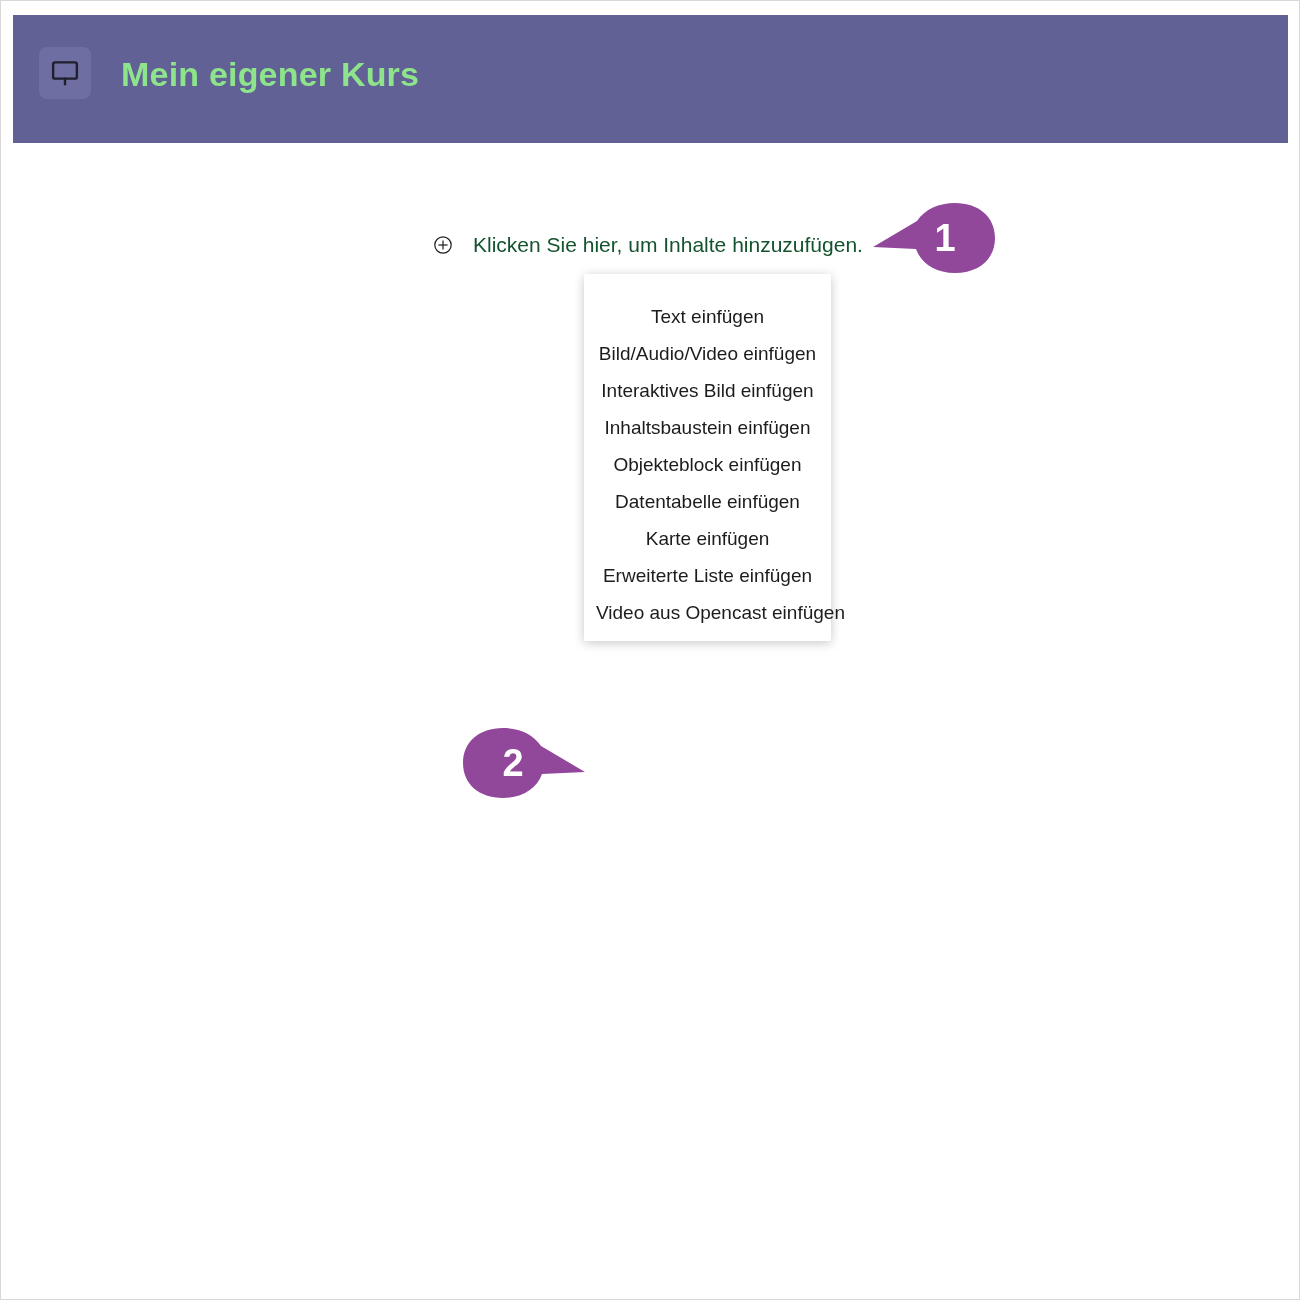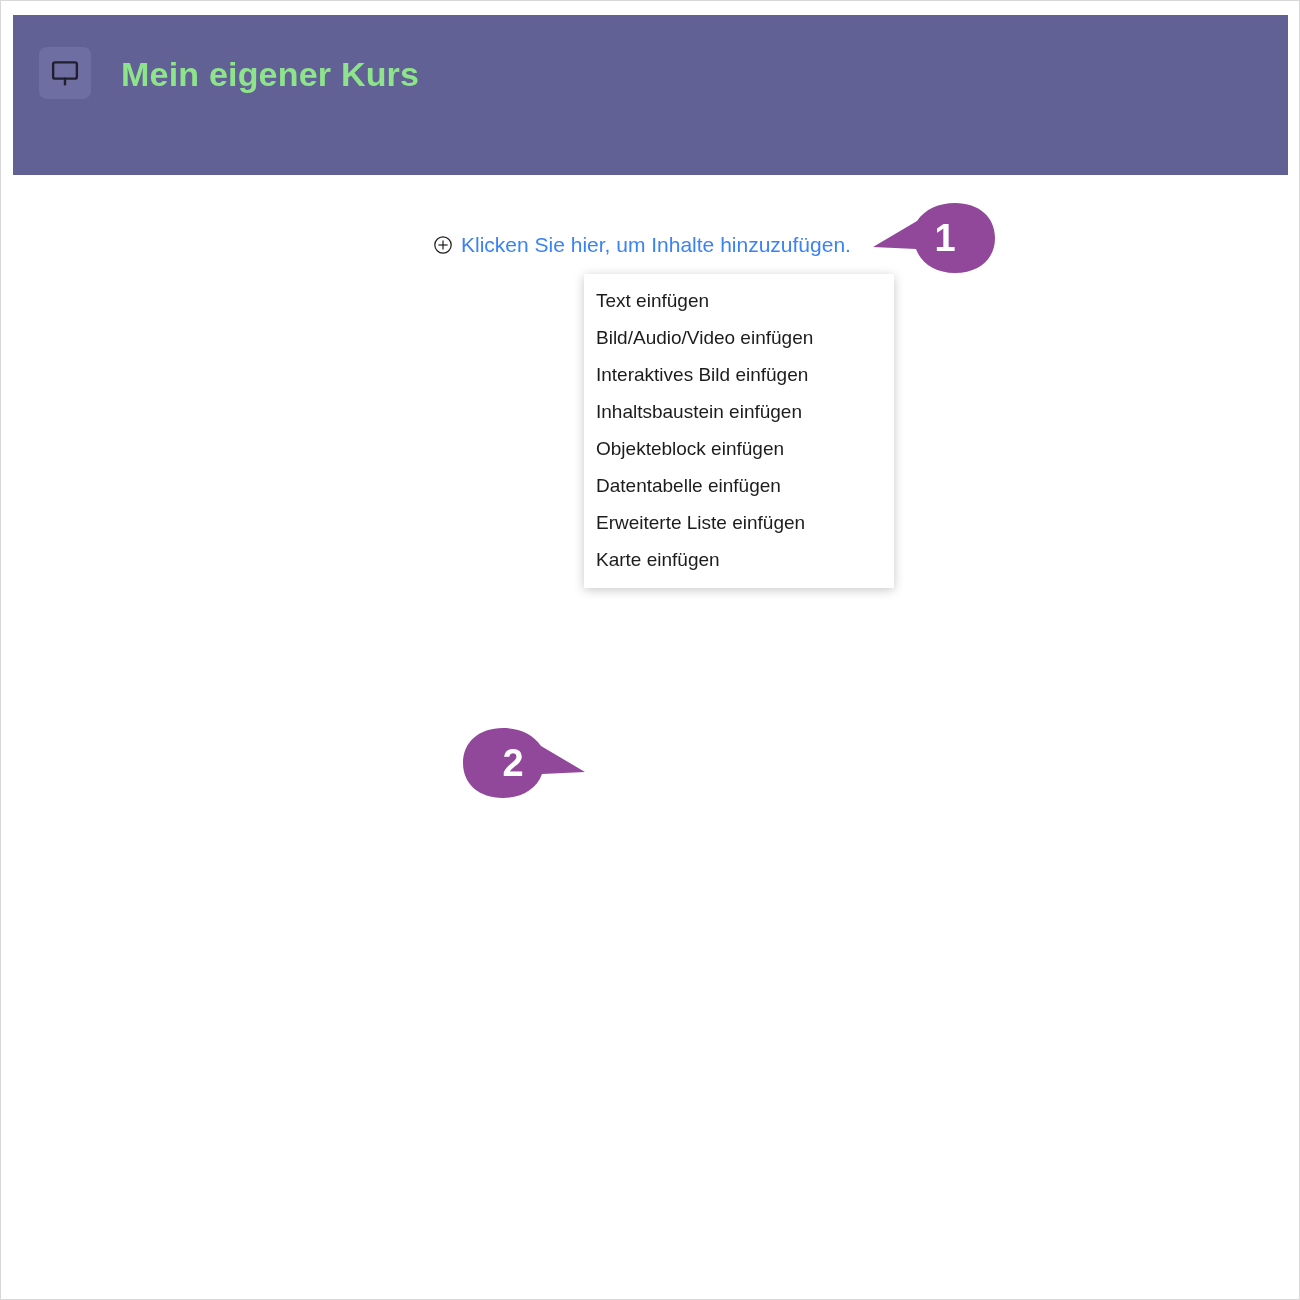--- a/index.html
+++ b/index.html
@@ -17,21 +17,21 @@
     box-sizing: border-box;
     border: 1px solid #d8d8d8;
   }
 
   
   .header {
     position: absolute;
     left: 12px;
     top: 14px;
     width: 1275px;
-    height: 160px;
+    height: 128px;
     background: #626195;
     display: flex;
     align-items: flex-start;
     box-sizing: border-box;
     padding: 28px 0 0 26px;
   }
   .header-icon {
     width: 52px;
     height: 52px;
     border-radius: 8px;
@@ -54,44 +54,45 @@
     white-space: nowrap;
   }
 
   
   .add-content-row {
     position: absolute;
     left: 432px;
     top: 232px;
     display: flex;
     align-items: center;
-    gap: 8px;
+    gap: 20px;
     font-size: 21px;
-    color: #3b82f6;
+    color: #14532d;
     white-space: nowrap;
   }
   .plus-icon {
     display: inline-flex;
     align-items: center;
     justify-content: center;
     width: 20px;
     height: 20px;
   }
   .plus-icon svg { display:block; }
 
   
   .menu {
     position: absolute;
     left: 583px;
     top: 273px;
-    width: 310px;
+    width: 247px;
     background: #ffffff;
     box-shadow: 0 2px 10px rgba(0,0,0,0.22);
-    padding: 8px 0 10px 0;
+    padding: 24px 0 10px 0;
     box-sizing: border-box;
+    text-align: center;
   }
   .menu-item {
     font-size: 19px;
     color: #1c1c1c;
     line-height: 1;
     padding: 9px 12px 9px 12px;
     white-space: nowrap;
     cursor: default;
   }
   .menu-item.highlighted {
@@ -150,22 +151,23 @@
     <span>Klicken Sie hier, um Inhalte hinzuzufügen.</span>
   </div>
 
   <div class="menu">
     <div class="menu-item">Text einfügen</div>
     <div class="menu-item">Bild/Audio/Video einfügen</div>
     <div class="menu-item">Interaktives Bild einfügen</div>
     <div class="menu-item">Inhaltsbaustein einfügen</div>
     <div class="menu-item">Objekteblock einfügen</div>
     <div class="menu-item">Datentabelle einfügen</div>
+    <div class="menu-item">Karte einfügen</div>
     <div class="menu-item">Erweiterte Liste einfügen</div>
-    <div class="menu-item">Karte einfügen</div>
+    <div class="menu-item">Video aus Opencast einfügen</div>
   </div>
 
   <div class="callout" id="callout-1">
     <svg class="bubble" viewBox="0 0 124 74" preserveAspectRatio="none">
       <path d="M0 46 L44 20 C52 8 66 2 82 2 C106 2 122 16 122 37 C122 58 106 72 82 72 C62 72 48 62 43 48 Z" fill="#91489b"></path>
     </svg>
     <span class="num">1</span>
   </div>
 
   <div class="callout" id="callout-2">

